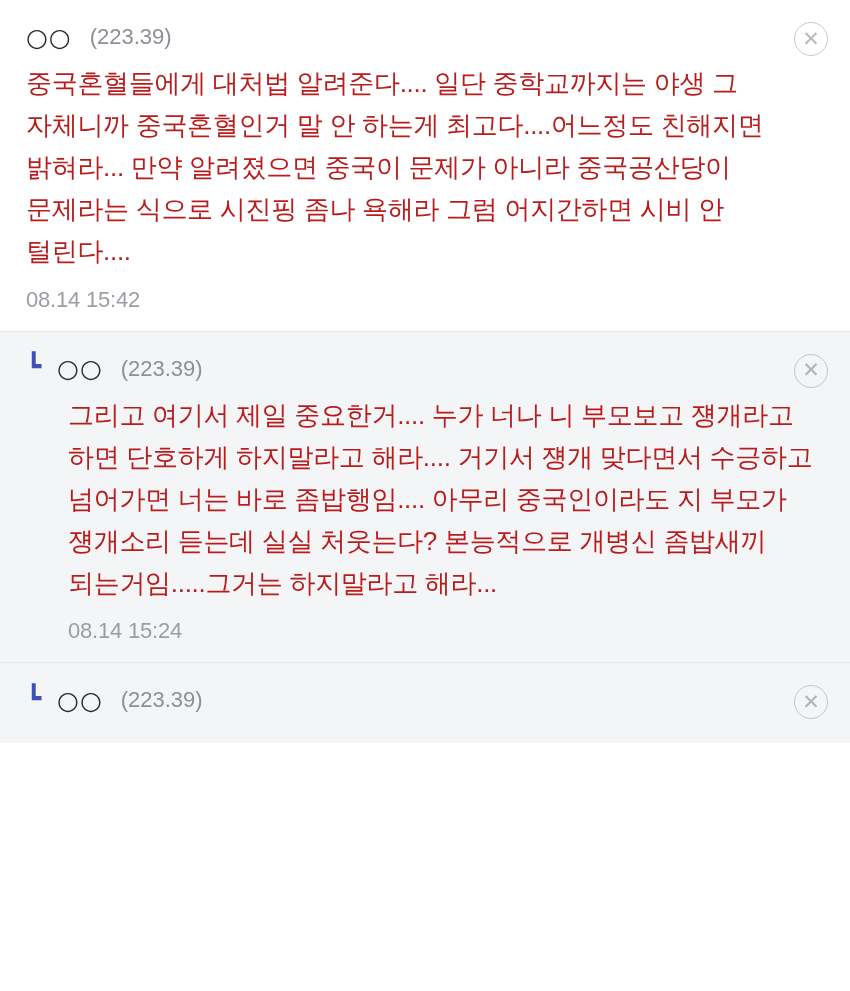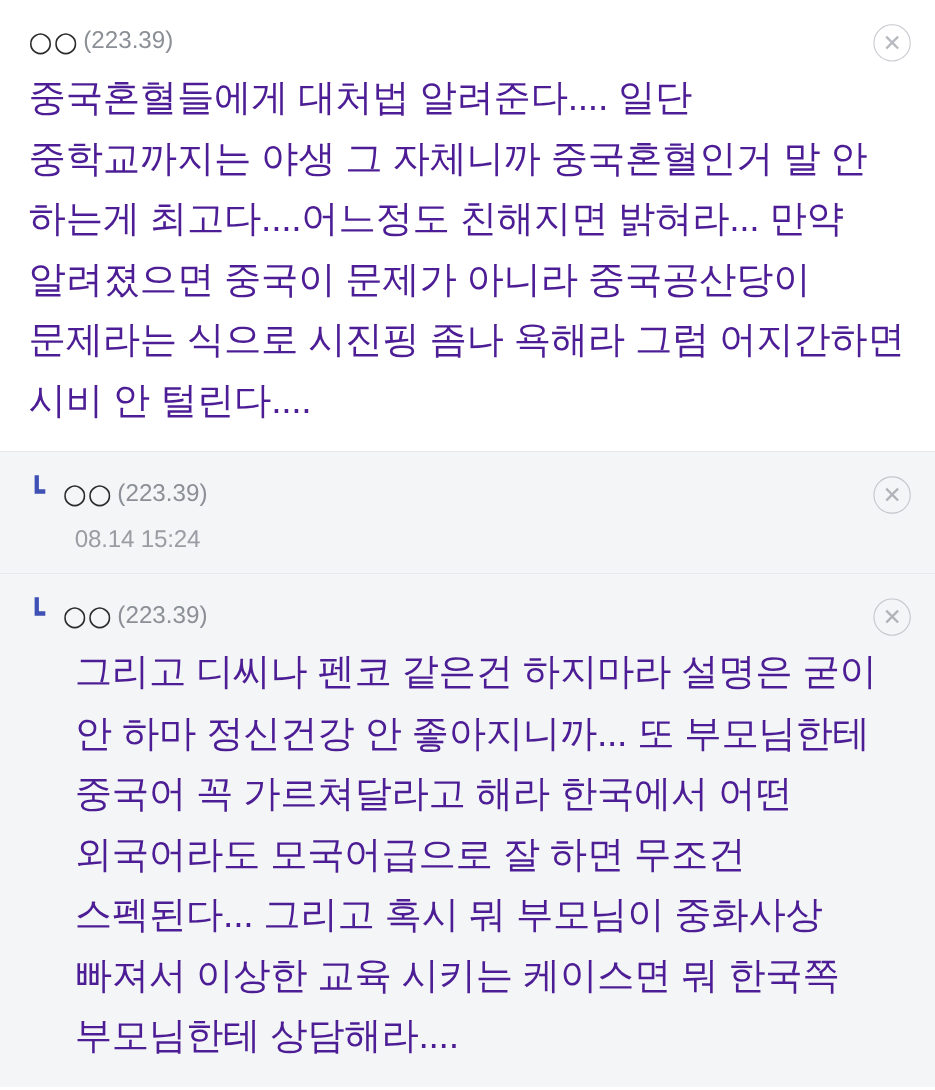--- a/index.html
+++ b/index.html
@@ -45,21 +45,21 @@
   .nick {
     font-size: 25px;
     color: #2b2b2b;
     letter-spacing: 1px;
     font-family: "DejaVu Sans", sans-serif;
     line-height: 1;
   }
   .ipnum {
     font-size: 22px;
     color: #8b8f96;
-    margin-left: 4px;
+    margin-left: 18px;
     line-height: 1;
   }
   .close-btn {
     position: absolute;
     right: 22px;
     top: 22px;
     width: 34px;
     height: 34px;
     border-radius: 50%;
     border: 1.6px solid #c7cace;
@@ -68,23 +68,23 @@
     align-items: center;
     justify-content: center;
     font-size: 21px;
     line-height: 1;
     background: transparent;
     cursor: pointer;
     font-family: "DejaVu Sans", sans-serif;
   }
   .reply .close-btn { border-color: #c2c6cb; color: #b0b4ba; }
   .cmt-body {
-    font-size: 34px;
+    font-size: 26px;
     line-height: 1.62;
-    color: #4c1d95;
+    color: #b91c1c;
     word-break: keep-all;
     white-space: normal;
     letter-spacing: -0.3px;
   }
   .reply .cmt-body { padding-left: 42px; }
   .cmt-time {
     margin-top: 14px;
     font-size: 22px;
     color: #9a9ea4;
     letter-spacing: -0.2px;
@@ -97,35 +97,36 @@
 
 <div class="board">
 
   <div class="comment root">
     <div class="cmt-head">
       <span class="nick">○○</span>
       <span class="ipnum">(223.39)</span>
     </div>
     <div class="close-btn">✕</div>
     <div class="cmt-body">중국혼혈들에게 대처법 알려준다.... 일단 중학교까지는 야생 그 자체니까 중국혼혈인거 말 안 하는게 최고다....어느정도 친해지면 밝혀라... 만약 알려졌으면 중국이 문제가 아니라 중국공산당이 문제라는 식으로 시진핑 좀나 욕해라 그럼 어지간하면 시비 안 털린다....</div>
+    <div class="cmt-time">08.14 15:42</div>
   </div>
 
   <div class="comment reply">
     <div class="cmt-head">
       <span class="reply-arrow">┗</span>
       <span class="nick">○○</span>
       <span class="ipnum">(223.39)</span>
     </div>
     <div class="close-btn">✕</div>
+    <div class="cmt-body">그리고 여기서 제일 중요한거.... 누가 너나 니 부모보고 쟹개라고 하면 단호하게 하지말라고 해라.... 거기서 쟹개 맞다면서 수긍하고 넘어가면 너는 바로 좀밥행임.... 아무리 중국인이라도 지 부모가 쟹개소리 듣는데 실실 처웃는다? 본능적으로 개병신 좀밥새끼 되는거임.....그거는 하지말라고 해라...</div>
     <div class="cmt-time">08.14 15:24</div>
   </div>
 
   <div class="comment reply last">
     <div class="cmt-head">
       <span class="reply-arrow">┗</span>
       <span class="nick">○○</span>
       <span class="ipnum">(223.39)</span>
     </div>
     <div class="close-btn">✕</div>
-    <div class="cmt-body">그리고 디씨나 펜코 같은건 하지마라 설명은 굳이 안 하마 정신건강 안 좋아지니까... 또 부모님한테 중국어 꼭 가르쳐달라고 해라 한국에서 어떤 외국어라도 모국어급으로 잘 하면 무조건 스펙된다... 그리고 혹시 뭐 부모님이 중화사상 빠져서 이상한 교육 시키는 케이스면 뭐 한국쪽 부모님한테 상담해라....</div>
   </div>
 
 </div>
 
 </body></html>

